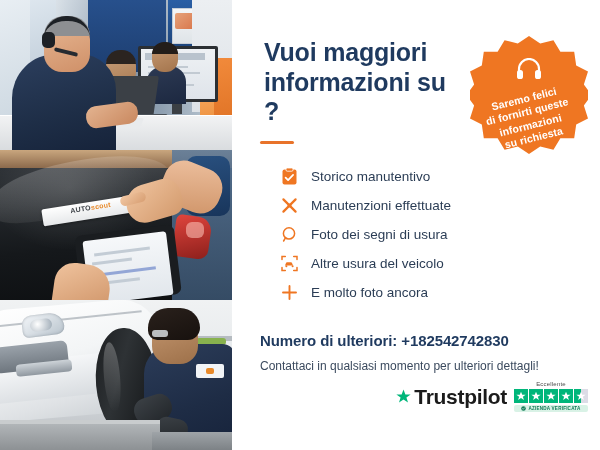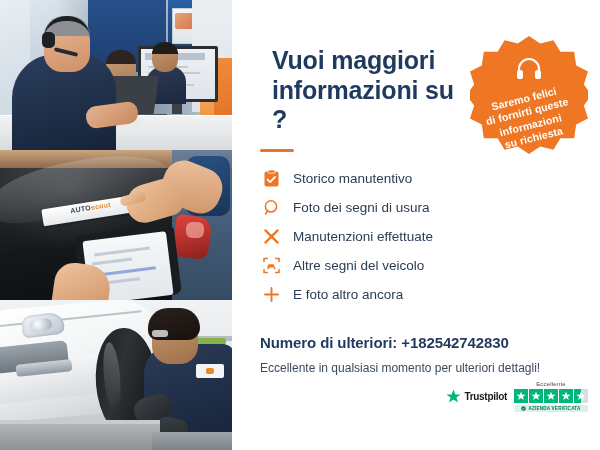--- a/index.html
+++ b/index.html
@@ -384,21 +384,21 @@
 
   
   .content {
     flex: 1 1 auto;
     position: relative;
     background: #ffffff;
     padding: 34px 22px 0 28px;
     box-sizing: border-box;
   }
   .headline {
-    margin: 12px;
+    margin: 4px;
     font-size: 25px;
     line-height: 1.18;
     font-weight: bold;
     color: #1f3a5f;
     letter-spacing: -0.2px;
     max-width: 200px;
   }
   .rule {
     width: 34px;
     height: 3px;
@@ -447,21 +447,21 @@
     color: #ffffff;
     font-size: 10.5px;
     font-weight: bold;
     line-height: 1.28;
     letter-spacing: 0.1px;
   }
 
   
   .features {
     list-style: none;
-    margin: 0;
+    margin: 18px;
     padding: 0;
   }
   .feature {
     display: flex;
     align-items: center;
     height: 29px;
   }
   .feature .ico {
     width: 22px;
     min-width: 22px;
@@ -500,21 +500,21 @@
     display: flex;
     align-items: center;
     gap: 7px;
   }
   .tp-logo {
     display: flex;
     align-items: center;
     gap: 3px;
   }
   .tp-name {
-    font-size: 10px;
+    font-size: 21px;
     font-weight: bold;
     color: #1b1b1b;
     letter-spacing: -0.3px;
   }
   .tp-right { text-align: center; }
   .tp-eccellente {
     font-size: 6px;
     color: #4a4a4a;
     letter-spacing: 0.2px;
     margin-bottom: 2px;
@@ -680,68 +680,68 @@
             <rect x="4" y="0" width="7" height="3.2" rx="1.2" fill="#ef7622" stroke="#ffffff" stroke-width="0.8"></rect>
             <path d="M3.6 9.6 l2.5 2.6 l5-5.4" fill="none" stroke="#ffffff" stroke-width="1.7" stroke-linecap="round" stroke-linejoin="round"></path>
           </svg>
         </span>
         <span class="ftxt">Storico manutentivo</span>
       </li>
 
       <li class="feature">
         <span class="ico">
           <svg width="17" height="17" viewBox="0 0 17 17">
-            <circle cx="8" cy="7.4" r="5.6" fill="none" stroke="#ef7622" stroke-width="1.5"></circle>
-            <path d="M4.6 11.6 L2.6 15" stroke="#ef7622" stroke-width="1.5" stroke-linecap="round"></path>
-          </svg>
-        </span>
-        <span class="ftxt">Foto dei segni di usura</span>
-      </li>
-
-      <li class="feature">
-        <span class="ico">
-          <svg width="17" height="17" viewBox="0 0 17 17">
             <path d="M2.4 2.4 L14.6 14.6" stroke="#ef7622" stroke-width="2.2" stroke-linecap="round"></path>
             <path d="M14.6 2.4 L2.4 14.6" stroke="#ef7622" stroke-width="2.2" stroke-linecap="round"></path>
             <circle cx="8.5" cy="8.5" r="1.9" fill="#ef7622"></circle>
           </svg>
         </span>
         <span class="ftxt">Manutenzioni effettuate</span>
+      </li>
+
+      <li class="feature">
+        <span class="ico">
+          <svg width="17" height="17" viewBox="0 0 17 17">
+            <circle cx="8" cy="7.4" r="5.6" fill="none" stroke="#ef7622" stroke-width="1.5"></circle>
+            <path d="M4.6 11.6 L2.6 15" stroke="#ef7622" stroke-width="1.5" stroke-linecap="round"></path>
+          </svg>
+        </span>
+        <span class="ftxt">Foto dei segni di usura</span>
       </li>
 
       <li class="feature">
         <span class="ico">
           <svg width="17" height="17" viewBox="0 0 17 17">
             <path d="M1 4.6 V1.6 H4.3 M12.7 1.6 H16 V4.6 M16 12.4 V15.4 H12.7 M4.3 15.4 H1 V12.4" fill="none" stroke="#ef7622" stroke-width="1.5" stroke-linecap="round"></path>
             <path d="M4 10.6 l1-2.6 a1.1 1.1 0 0 1 1-0.7 h4 a1.1 1.1 0 0 1 1 0.7 l1 2.6 z" fill="#ef7622"></path>
             <circle cx="5.4" cy="11.2" r="1" fill="#ef7622"></circle>
             <circle cx="11.6" cy="11.2" r="1" fill="#ef7622"></circle>
           </svg>
         </span>
-        <span class="ftxt">Altre segni del veicolo</span>
+        <span class="ftxt">Altre usura del veicolo</span>
       </li>
 
       <li class="feature">
         <span class="ico">
           <svg width="17" height="17" viewBox="0 0 17 17">
             <path d="M8.5 2 V15" stroke="#ef7622" stroke-width="1.9" stroke-linecap="round"></path>
             <path d="M2 8.5 H15" stroke="#ef7622" stroke-width="1.9" stroke-linecap="round"></path>
           </svg>
         </span>
-        <span class="ftxt">E foto altro ancora</span>
+        <span class="ftxt">E molto foto ancora</span>
       </li>
 
     </ul>
 
     <div class="phone-line">
       <span>Numero di ulteriori: </span><span>+182542742830</span>
     </div>
 
     <div class="sub">
-      <span>Eccellente in qualsiasi momento per ulteriori dettagli!</span><br>
+      <span>Contattaci in qualsiasi momento per ulteriori dettagli!</span><br>
     </div>
 
     <div class="trustpilot">
       <div class="tp-logo">
         <svg width="15" height="15" viewBox="0 0 16 16">
           <path d="M8 0.6 L10 5.8 L15.6 5.8 L11.1 9.1 L12.8 14.4 L8 11.1 L3.2 14.4 L4.9 9.1 L0.4 5.8 L6 5.8 Z" fill="#00b67a"></path>
         </svg>
         <span class="tp-name">Trustpilot</span>
       </div>
       <div class="tp-right">

